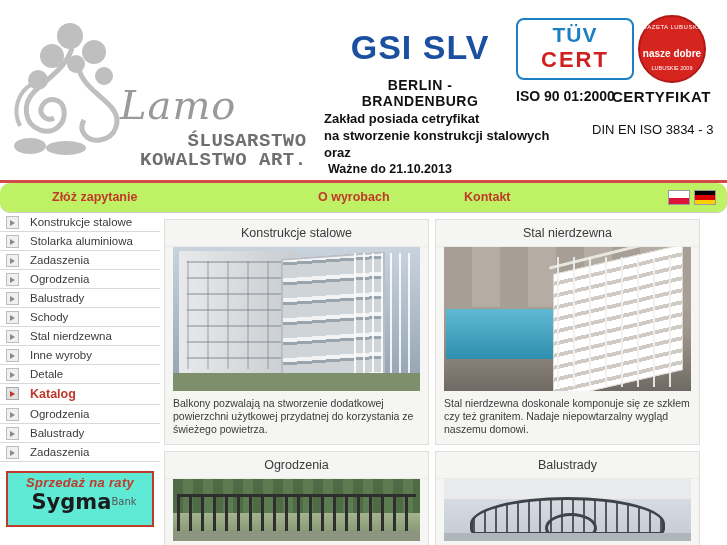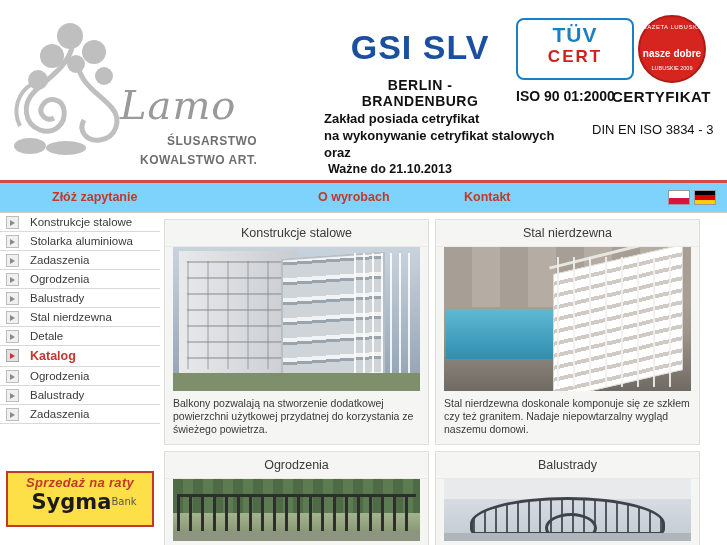--- a/index.html
+++ b/index.html
@@ -52,25 +52,26 @@
     font-family: "DejaVu Serif", serif;
     font-style: italic;
     font-size: 40px;
     color: #9a9a9a;
     letter-spacing: 1px;
   }
   .brand-sub {
     position: absolute;
     left: 140px;
     top: 128px;
-    font-size: 12px;
+    font-size: 19px;
     font-weight: bold;
     color: #6f6f6f;
     line-height: 19px;
     letter-spacing: 0.5px;
+    font-family: Liberation Mono, monospace;
   }
 
   .cert-area {
     position: absolute;
     left: 320px;
     top: 10px;
     right: 4px;
     height: 165px;
   }
   .gsi-logo {
@@ -106,21 +107,21 @@
     box-sizing: border-box;
   }
   .tuv-logo .tuv-top {
     margin-top: 3px;
     font-size: 21px;
     font-weight: bold;
     color: #1b7fc4;
     letter-spacing: 1px;
   }
   .tuv-logo .tuv-bottom {
-    font-size: 17px;
+    font-size: 22px;
     font-weight: bold;
     color: #d02020;
     letter-spacing: 2px;
   }
   .iso-text {
     position: absolute;
     left: 196px;
     top: 78px;
     font-size: 14px;
     font-weight: bold;
@@ -188,22 +189,23 @@
     font-size: 13px;
     font-weight: normal;
     color: #111;
     line-height: 19px;
   }
 
   
   .navbar {
     position: relative;
     height: 29px;
-    background: #7dd3fc;
+    background: #bef264;
     border-bottom: 1px solid #cfcbc5;
+    border-radius: 10px;
   }
   .nav-link {
     position: absolute;
     top: 7px;
     font-size: 12.5px;
     font-weight: bold;
     color: #c0392b;
     text-decoration: none;
     cursor: pointer;
   }
@@ -280,21 +282,21 @@
   .menu-item.katalog .arrow::after {
     border-left-color: #c0392b;
   }
 
   .banner {
     position: absolute;
     left: 6px;
     top: 258px;
     width: 148px;
     height: 56px;
-    background: #fde047;
+    background: #5eead4;
     border: 2px solid #c0392b;
     box-sizing: border-box;
     cursor: pointer;
   }
   .banner .b-top {
     margin: 2px 0 0 0;
     text-align: center;
     font-size: 13px;
     font-weight: bold;
     font-style: italic;
@@ -500,21 +502,21 @@
 
       <div class="nasze-dobre">
         <div class="nd-top">GAZETA LUBUSKA</div>
         <div class="nd-mid">nasze dobre</div>
         <div class="nd-bot">LUBUSKIE 2009</div>
       </div>
       <div class="cert-word">CERTYFIKAT</div>
 
       <div class="cert-desc">
         <div>Zakład posiada cetryfikat</div>
-        <div>na wykonywanie cetryfikat stalowych</div>
+        <div>na stworzenie konstrukcji stalowych</div>
         <div>oraz</div>
       </div>
       <div class="cert-date">Ważne do 21.10.2013</div>
       <div class="cert-din">
         <div>DIN EN ISO 3834 - 3</div>
       </div>
     </div>
   </div>
 
   <div class="navbar">
@@ -543,21 +545,29 @@
       <div class="menu-item">
         <span class="arrow"></span>
         <span>Ogrodzenia</span>
       </div>
       <div class="menu-item">
         <span class="arrow"></span>
         <span>Balustrady</span>
       </div>
       <div class="menu-item">
         <span class="arrow"></span>
+        <span>Schody</span>
+      </div>
+      <div class="menu-item">
+        <span class="arrow"></span>
         <span>Stal nierdzewna</span>
+      </div>
+      <div class="menu-item">
+        <span class="arrow"></span>
+        <span>Inne wyroby</span>
       </div>
       <div class="menu-item">
         <span class="arrow"></span>
         <span>Detale</span>
       </div>
       <div class="menu-item katalog">
         <span class="arrow"></span>
         <span>Katalog</span>
       </div>
       <div class="menu-item">

